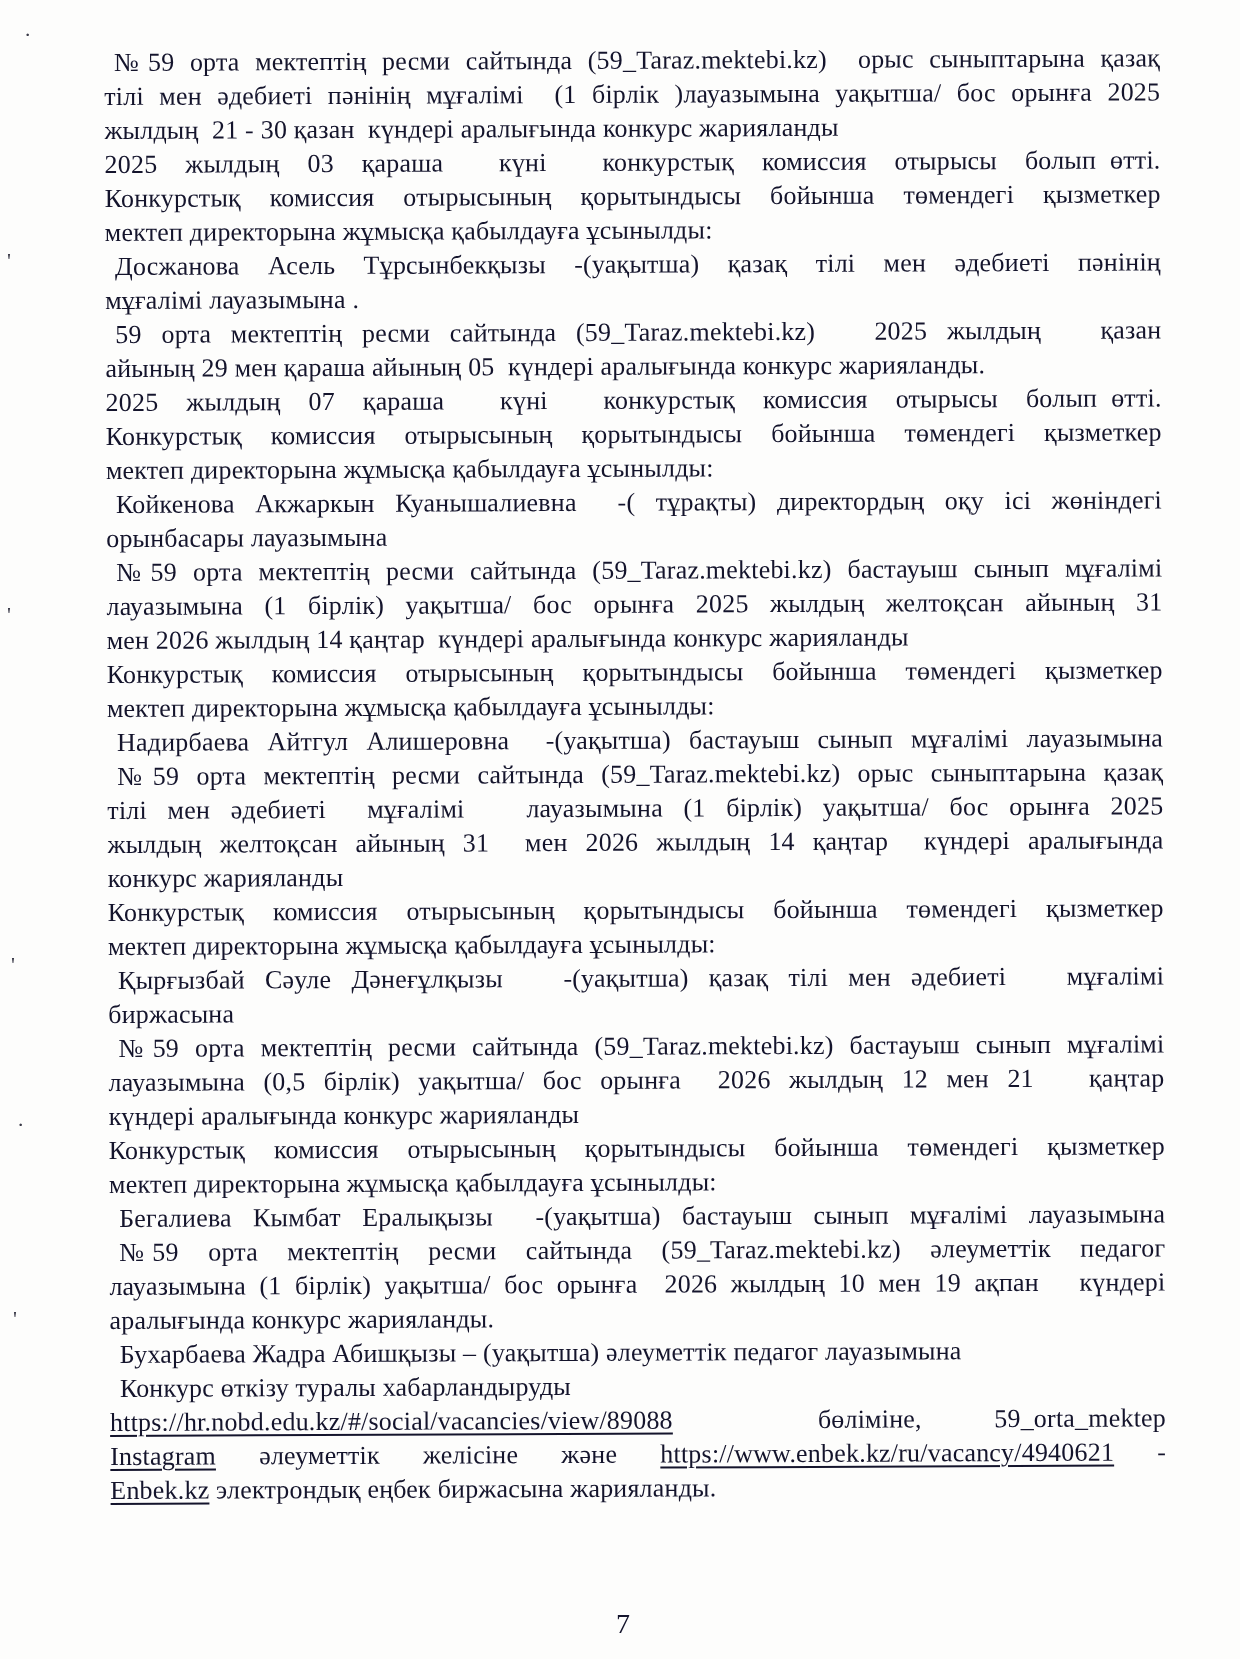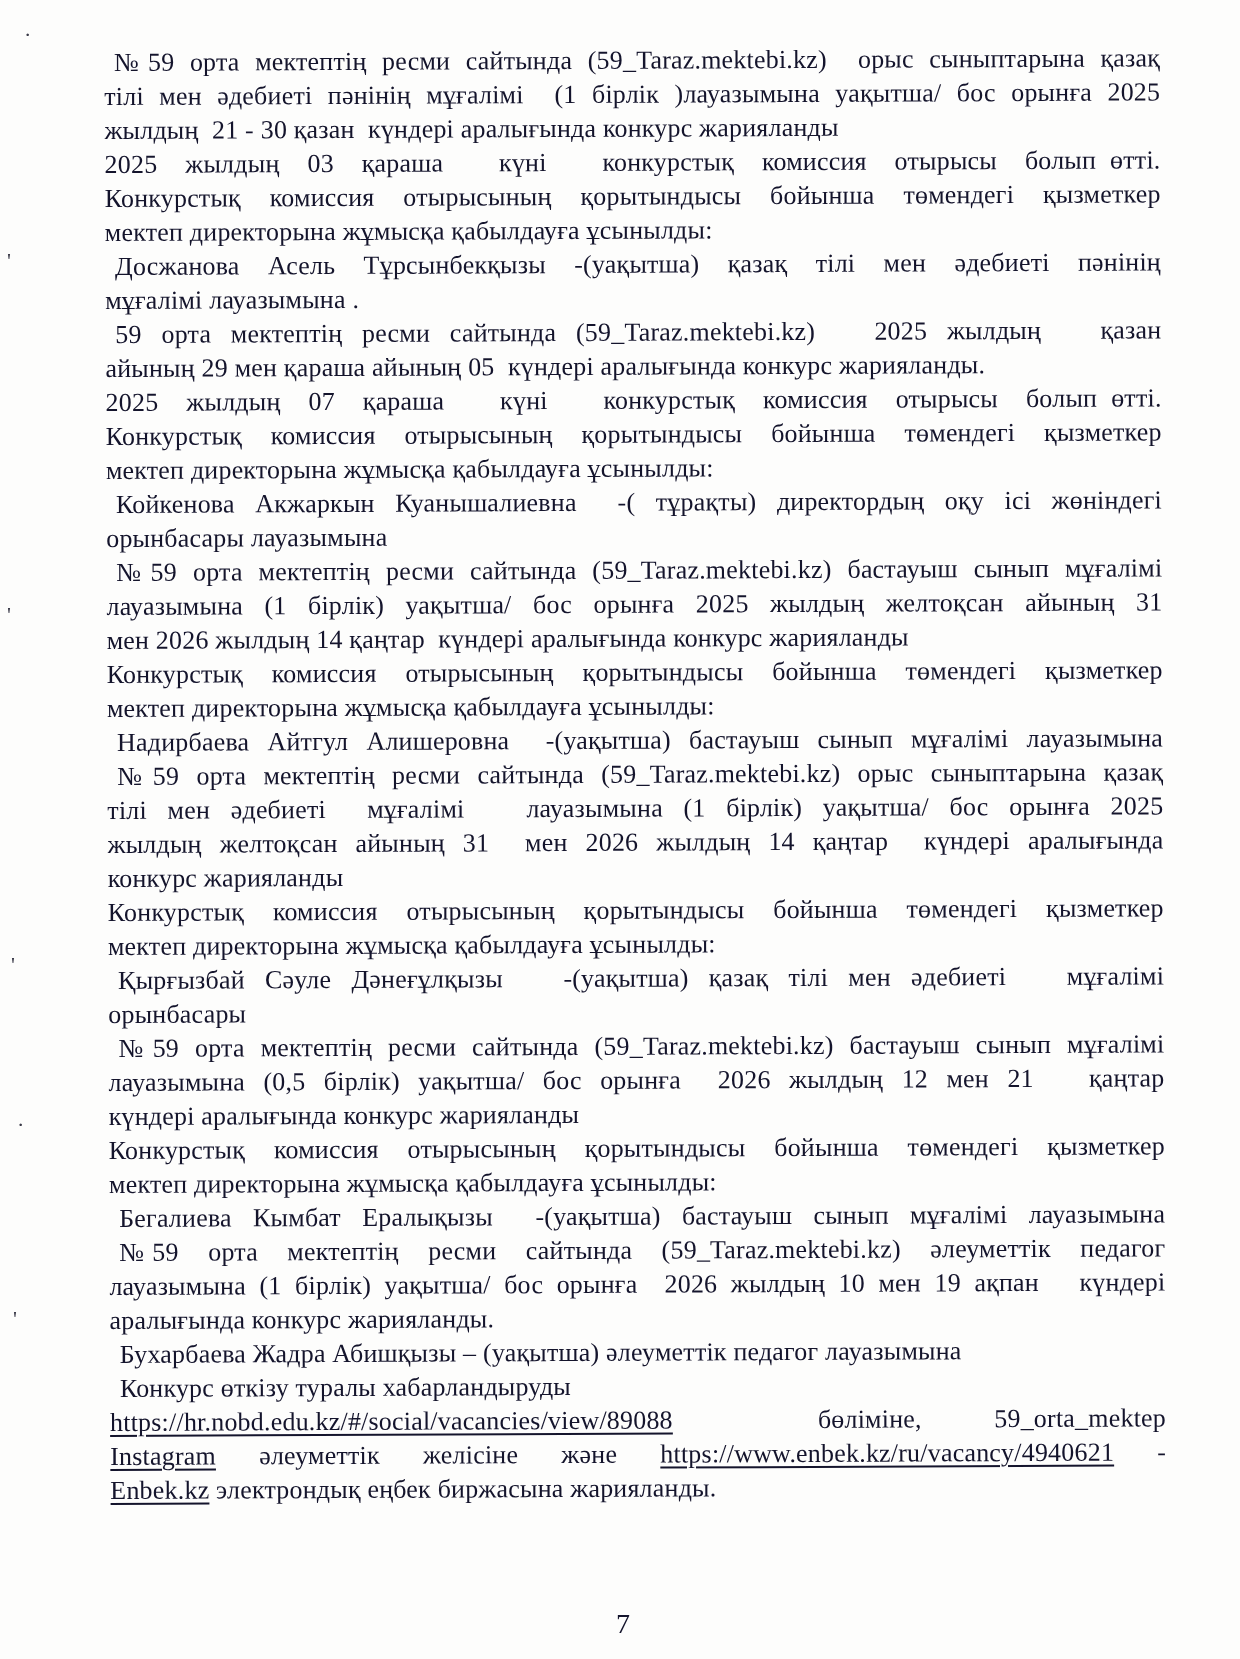--- a/index.html
+++ b/index.html
@@ -63,21 +63,21 @@
       <div class="line j"><span>Конкурстық комиссия отырысының қорытындысы бойынша төмендегі қызметкер</span></div>
       <div class="line"><span>мектеп директорына жұмысқа қабылдауға ұсынылды:</span></div>
       <div class="line j ind"><span>Надирбаева Айтгул Алишеровна  -(уақытша) бастауыш сынып мұғалімі лауазымына</span></div>
       <div class="line j ind"><span>№59 орта мектептің ресми сайтында (59_Taraz.mektebi.kz) орыс сыныптарына қазақ</span></div>
       <div class="line j"><span>тілі мен әдебиеті  мұғалімі   лауазымына (1 бірлік) уақытша/ бос орынға 2025</span></div>
       <div class="line j"><span>жылдың желтоқсан айының 31  мен 2026 жылдың 14 қаңтар  күндері аралығында</span></div>
       <div class="line"><span>конкурс жарияланды</span></div>
       <div class="line j"><span>Конкурстық комиссия отырысының қорытындысы бойынша төмендегі қызметкер</span></div>
       <div class="line"><span>мектеп директорына жұмысқа қабылдауға ұсынылды:</span></div>
       <div class="line j ind"><span>Қырғызбай Сәуле Дәнеғұлқызы   -(уақытша) қазақ тілі мен әдебиеті   мұғалімі</span></div>
-      <div class="line"><span>орынбасары</span></div>
+      <div class="line"><span>биржасына</span></div>
       <div class="line j ind"><span>№59 орта мектептің ресми сайтында (59_Taraz.mektebi.kz) бастауыш сынып мұғалімі</span></div>
       <div class="line j"><span>лауазымына (0,5 бірлік) уақытша/ бос орынға  2026 жылдың 12 мен 21   қаңтар</span></div>
       <div class="line"><span>күндері аралығында конкурс жарияланды</span></div>
       <div class="line j"><span>Конкурстық комиссия отырысының қорытындысы бойынша төмендегі қызметкер</span></div>
       <div class="line"><span>мектеп директорына жұмысқа қабылдауға ұсынылды:</span></div>
       <div class="line j ind"><span>Бегалиева Кымбат Ералықызы  -(уақытша) бастауыш сынып мұғалімі лауазымына</span></div>
       <div class="line j ind"><span>№59  орта  мектептің  ресми  сайтында  (59_Taraz.mektebi.kz)  әлеуметтік  педагог</span></div>
       <div class="line j"><span>лауазымына (1 бірлік) уақытша/ бос орынға  2026 жылдың 10 мен 19 ақпан   күндері</span></div>
       <div class="line"><span>аралығында конкурс жарияланды.</span></div>
       <div class="line ind"><span>Бухарбаева Жадра Абишқызы – (уақытша) әлеуметтік педагог лауазымына</span></div>

